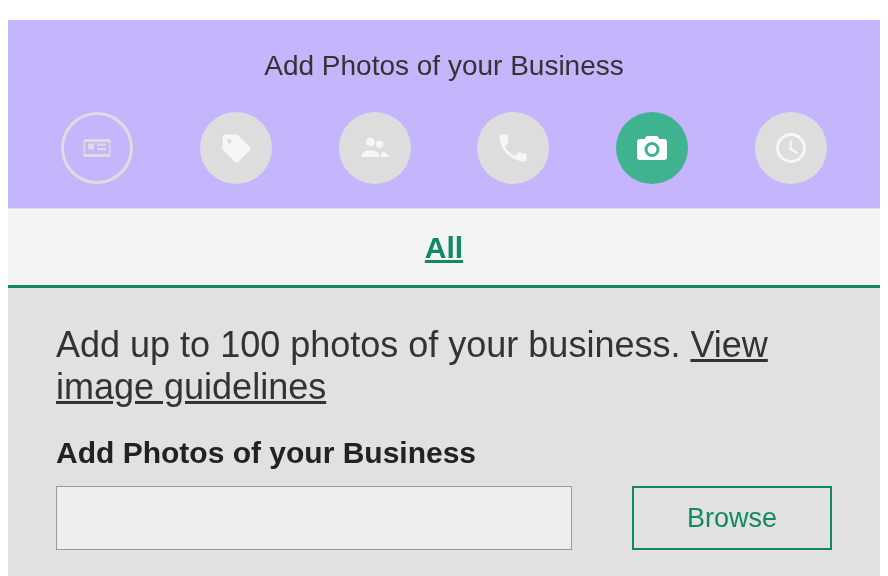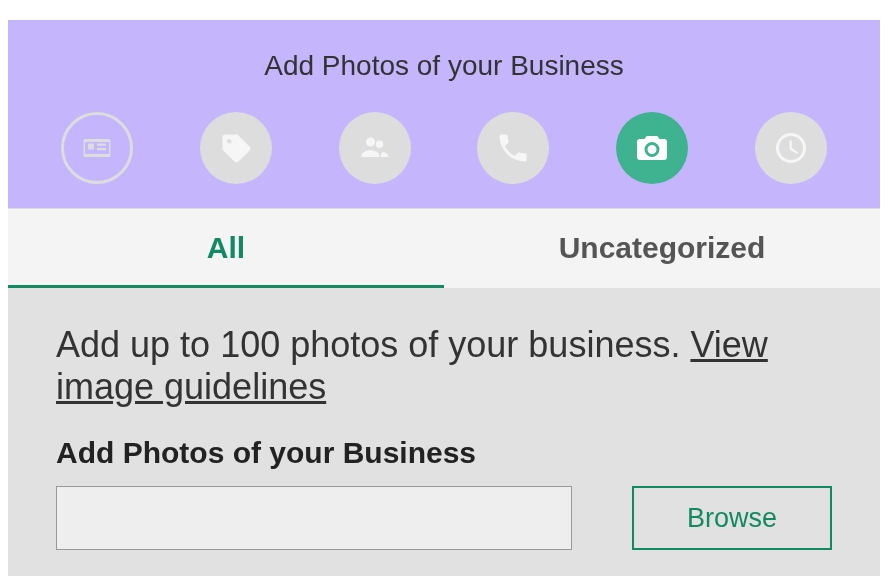--- a/index.html
+++ b/index.html
@@ -55,20 +55,21 @@
       display: flex;
       background: #f4f4f4;
     }
     .tab {
       flex: 1;
       text-align: center;
       padding: 22px 0 20px 0;
       font-size: 30px;
       font-weight: 700;
       cursor: pointer;
+      text-decoration: underline;
     }
     .tab.active {
       color: #118a63;
       border-bottom: 3px solid #118a63;
     }
     .tab.inactive {
       color: #555555;
     }
     .content {
       background: #e1e1e1;
@@ -156,21 +157,20 @@
     </div>
     <div class="step-circle">
       <svg viewBox="0 0 24 24">
         <path class="ico-fill" d="M12 2a10 10 0 1 0 10 10A10 10 0 0 0 12 2zm0 18a8 8 0 1 1 8-8 8 8 0 0 1-8 8zm.5-13H11v6l5 3 .75-1.23L12.5 12z"></path>
       </svg>
     </div>
   </div>
 
   <div class="tabs">
     <div class="tab active">All</div>
-    <div class="tab inactive">Uncategorized</div>
   </div>
 
   <div class="content">
     <p class="helper">
       <span>Add up to 100 photos of your business. </span><a>View image guidelines</a>
     </p>
     <h2 class="subheading">Add Photos of your Business</h2>
     <div class="upload-row">
       <div class="file-box"></div>
       <button class="browse-btn">Browse</button>

